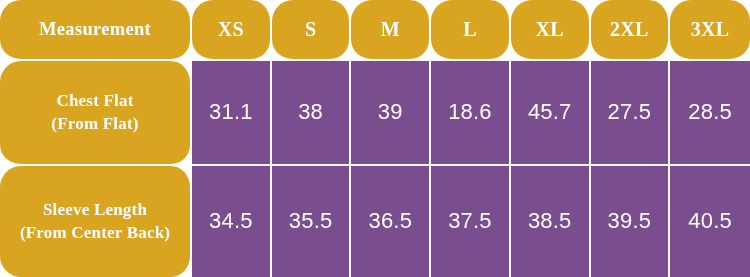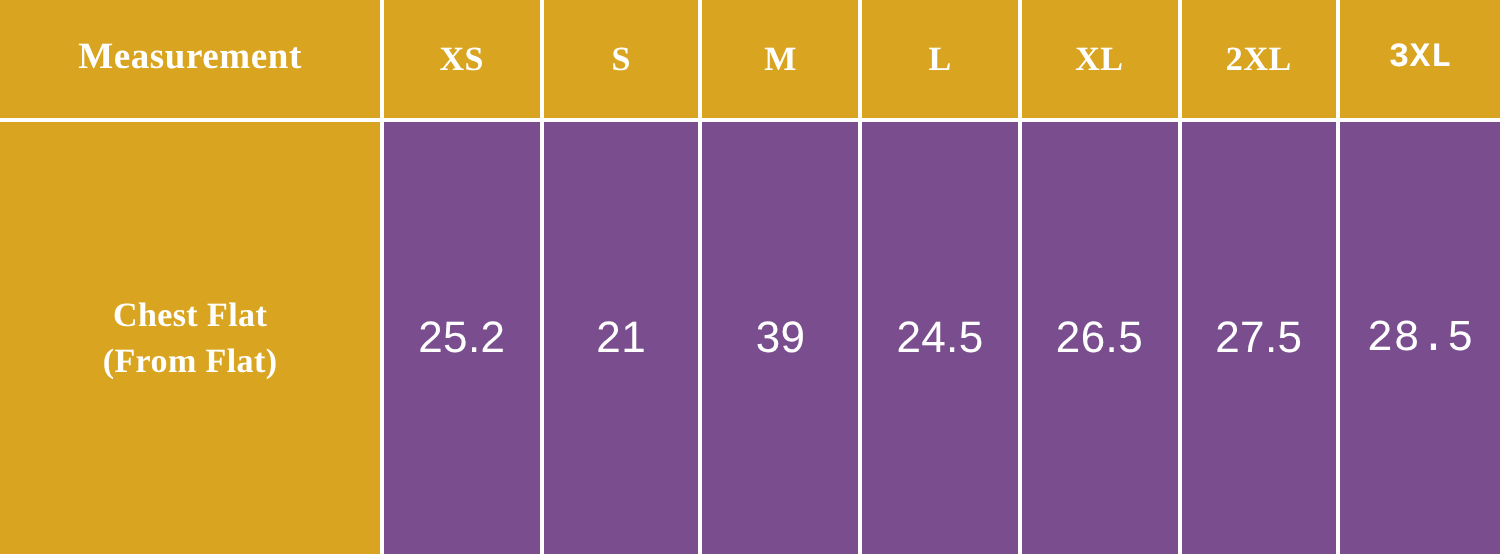--- a/index.html
+++ b/index.html
@@ -24,36 +24,37 @@
     padding: 0;
     margin: 0;
     text-align: center;
     vertical-align: middle;
     color: #ffffff;
     border-right: 2px solid #ffffff;
     border-bottom: 2px solid #ffffff;
   }
   #size-chart tr:last-child td { border-bottom: none; }
   #size-chart td:last-child,
-  #size-chart th:last-child { border-right: none; font-family: Liberation Mono, monospace; }
+  #size-chart th:last-child { border-right: none; }
 
   
   .gold {
     background: #D9A520;
+    border-radius: 21px;
   }
   .purple {
     background: #7A4E8E;
   }
   .col-label { width: 192px; }
   .col-size  { width: 79.7px; }
 
   .head-cell {
     font-family: "Liberation Serif", serif;
     font-weight: bold;
-    font-size: 17px;
+    font-size: 20px;
     letter-spacing: 0.3px;
   }
   .head-cell.measurement-head {
     font-size: 18.5px;
   }
   .row-label {
     font-family: "Liberation Serif", serif;
     font-weight: bold;
     font-size: 17px;
     line-height: 1.38;
@@ -98,22 +99,35 @@
       <th class="gold head-cell">2XL</th>
       <th class="gold head-cell">3XL</th>
     </tr>
   </thead>
   <tbody>
     <tr class="r3">
       <td class="gold row-label">
         <span class="label-line">Chest Flat</span>
         <span class="label-line">(From Flat)</span>
       </td>
-      <td class="purple value-cell">25.2</td>
-      <td class="purple value-cell">21</td>
+      <td class="purple value-cell">31.1</td>
+      <td class="purple value-cell">38</td>
       <td class="purple value-cell">39</td>
-      <td class="purple value-cell">24.5</td>
-      <td class="purple value-cell">26.5</td>
+      <td class="purple value-cell">18.6</td>
+      <td class="purple value-cell">45.7</td>
       <td class="purple value-cell">27.5</td>
       <td class="purple value-cell">28.5</td>
+    </tr>
+    <tr class="r4">
+      <td class="gold row-label">
+        <span class="label-line">Sleeve Length</span>
+        <span class="label-line">(From Center Back)</span>
+      </td>
+      <td class="purple value-cell">34.5</td>
+      <td class="purple value-cell">35.5</td>
+      <td class="purple value-cell">36.5</td>
+      <td class="purple value-cell">37.5</td>
+      <td class="purple value-cell">38.5</td>
+      <td class="purple value-cell">39.5</td>
+      <td class="purple value-cell">40.5</td>
     </tr>
   </tbody>
 </table>
 
 </body></html>

